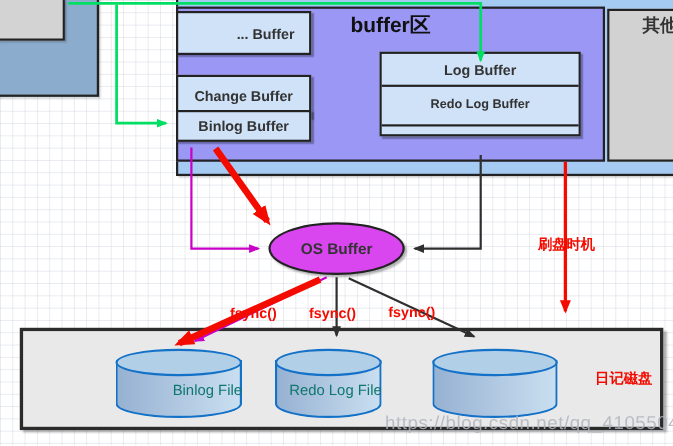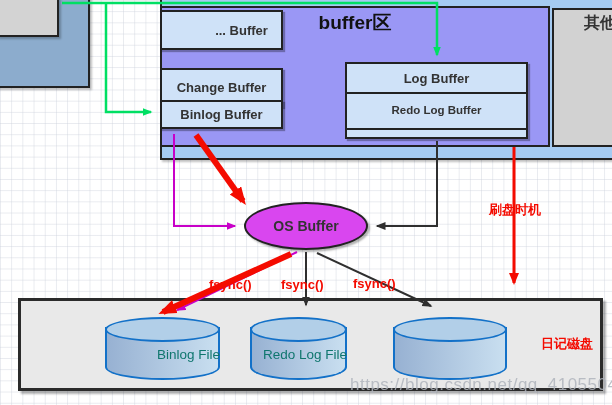--- a/index.html
+++ b/index.html
@@ -24,21 +24,21 @@
   .purple{left:160px;top:6px;width:390px;height:141px;background:#9a97f5;border:2.5px solid #222;}
   .purple-title{left:160px;top:10px;width:390px;text-align:center;font-size:19px;color:#111;font-weight:bold;}
 
   .bufbox{left:160px;width:123px;background:#cfe2f8;border:2.5px solid #222;
           display:flex;align-items:center;justify-content:center;font-size:13px;
           box-shadow:2px 2px 1px rgba(0,0,0,0.3);}
   .buf1{top:10px;height:40px;padding-left:40px;}
   .buf2{top:48px;height:39px;margin-top:20px;}
   .buf3{top:100px;height:29px;}
 
-  .logbuf{left:345px;top:62px;width:183px;height:77px;background:#cfe2f8;border:2.5px solid #222;box-shadow:2px 2px 1px rgba(0,0,0,0.3);display:flex;flex-direction:column;}
+  .logbuf{left:345px;top:47px;width:183px;height:77px;background:#cfe2f8;border:2.5px solid #222;box-shadow:2px 2px 1px rgba(0,0,0,0.3);display:flex;flex-direction:column;}
   .logbuf-title{height:28px;border-bottom:2.5px solid #222;display:flex;align-items:center;justify-content:center;font-size:13px;}
   .logbuf-row{height:34px;border-bottom:2.5px solid #222;display:flex;flex-direction:column;}
   .logbuf-cell{flex:1;display:flex;align-items:center;justify-content:center;text-align:center;font-size:11.5px;line-height:1.15;}
   .logbuf-cell + .logbuf-cell{border-left:2.5px solid #222;}
   .logbuf-strip{flex:1;}
 
   .other{left:552px;top:8px;width:70px;height:139px;background:#d2d2d2;border:2.5px solid #222;font-size:16px;padding:3px 0 0 30px;}
 
   .osbuf{left:244px;top:202px;width:124px;height:48px;background:#d946ef;border:2.5px solid #222;border-radius:50%;
          display:flex;align-items:center;justify-content:center;font-size:14px;box-shadow:2px 2px 2px rgba(0,0,0,0.3);}
@@ -51,21 +51,21 @@
   .cyl-top{position:absolute;left:0;right:0;top:0;height:21px;background:#b2cfe8;border:2.5px solid #1371c8;border-radius:50%;}
   .cyl-label{position:absolute;left:0;right:0;top:30px;text-align:right;font-size:13.5px;color:#0f766e;font-weight:normal;}
   .cyl-binlog{left:105px;width:115px;}
   .cyl-redo{left:250px;width:97px;}
   .cyl-undo{left:393px;width:114px;}
 
   .redtext{color:#f40b00;font-weight:bold;font-size:13px;z-index:7;}
   .fs1{left:209px;top:277px;}
   .fs2{left:281px;top:277px;}
   .fs3{left:353px;top:276px;}
-  .flush{left:482px;top:201px;width:66px;text-align:center;}
+  .flush{left:482px;top:213px;width:66px;text-align:center;}
   .disklabel{left:541px;top:335px;}
 
   .watermark{left:350px;top:375px;width:258px;text-align:right;font-size:17px;font-weight:normal;
              color:rgba(175,180,188,0.85);z-index:10;letter-spacing:0.5px;}
 
   svg.overlay{position:absolute;left:0;top:0;z-index:5;pointer-events:none;}
 </style>
 </head>
 <body>
 

